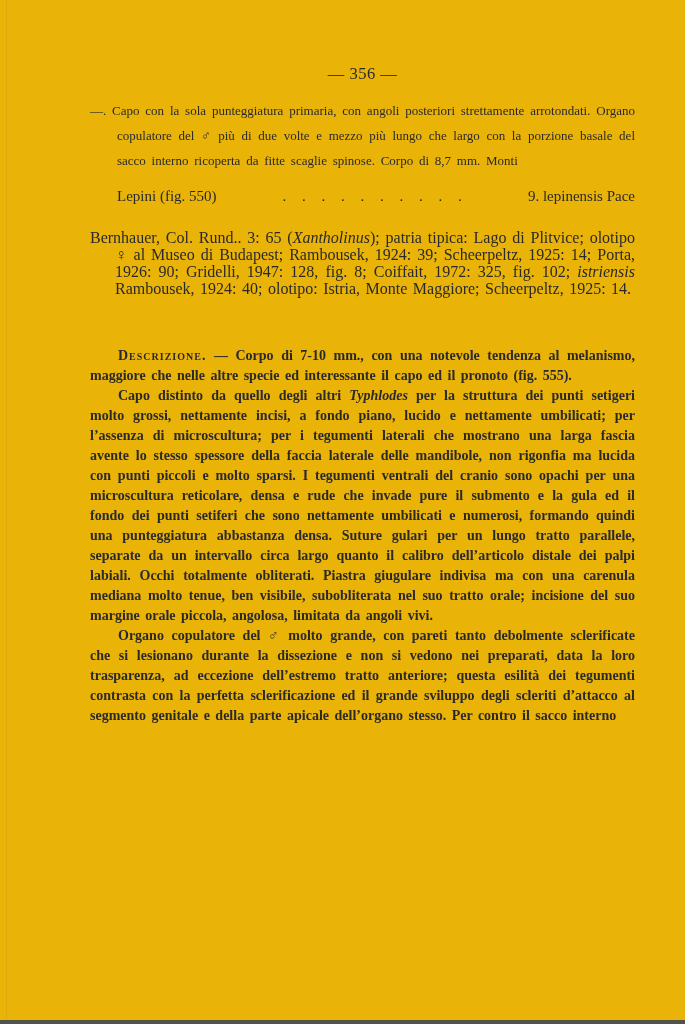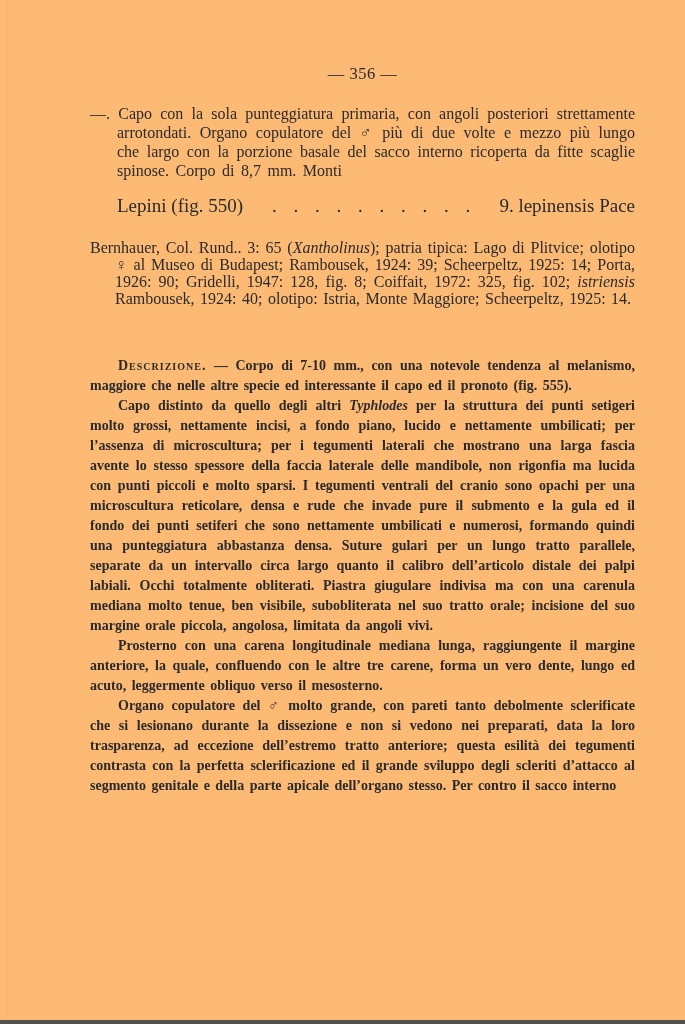--- a/index.html
+++ b/index.html
@@ -3,21 +3,21 @@
 <meta charset="utf-8">
 <style>
   html, body {
     margin: 0;
     padding: 0;
   }
   .page {
     position: relative;
     width: 685px;
     height: 1024px;
-    background: #fdba74;
+    background: #eab308;
     font-family: "Liberation Serif", "DejaVu Serif", serif;
     color: #2a2a2c;
     overflow: hidden;
     box-sizing: border-box;
   }
   .scan-edge-bottom {
     position: absolute;
     left: 0;
     right: 0;
     bottom: 0;
@@ -39,33 +39,33 @@
     width: 545px;
   }
   .page-number {
     margin-top: 64px;
     text-align: center;
     font-size: 16.5px;
     letter-spacing: 0.5px;
   }
   
   .couplet {
-    margin-top: 20px;
-    font-size: 16px;
-    line-height: 19px;
+    margin-top: 14px;
+    font-size: 13px;
+    line-height: 25px;
     text-align: justify;
     padding-left: 27px;
     text-indent: -27px;
     word-spacing: 2.5px;
   }
   .couplet-result {
     display: flex;
     align-items: center;
     padding-left: 27px;
-    font-size: 19px;
+    font-size: 15px;
     line-height: 20.5px;
     margin-top: 0px;
   }
   .leader {
     flex: 1 1 auto;
     overflow: hidden;
     white-space: nowrap;
     text-align: center;
     word-spacing: 12px;
     padding: 0 8px;
@@ -126,20 +126,19 @@
         <span class="result-right"><span>9.</span> <b>lepinensis</b> <span>Pace</span></span>
       </div>
     </div>
 
 
     <p class="reference"><span>Bernhauer, Col. Rund.. 3: 65 (</span><i>Xantholinus</i><span>); patria tipica: Lago di Plitvice; olotipo ♀ al Museo di Budapest; Rambousek, 1924: 39; Scheerpeltz, 1925: 14; Porta, 1926: 90; Gridelli, 1947: 128, fig. 8; Coiffait, 1972: 325, fig. 102; </span><i>istriensis</i><span> Rambousek, 1924: 40; olotipo: Istria, Monte Maggiore; Scheerpeltz, 1925: 14.</span></p>
 
     <div class="body-text">
       <p class="body-par"><span class="sc">Descrizione.</span><span> — Corpo di 7-10 mm., con una notevole tendenza al melanismo, maggiore che nelle altre specie ed interessante il capo ed il pronoto (fig. 555).</span></p>
       <p class="body-par"><span>Capo distinto da quello degli altri </span><i>Typhlodes</i><span> per la struttura dei punti setigeri molto grossi, nettamente incisi, a fondo piano, lucido e nettamente umbilicati; per l’assenza di microscultura; per i tegumenti laterali che mostrano una larga fascia avente lo stesso spessore della faccia laterale delle mandibole, non rigonfia ma lucida con punti piccoli e molto sparsi. I tegumenti ventrali del cranio sono opachi per una microscultura reticolare, densa e rude che invade pure il submento e la gula ed il fondo dei punti setiferi che sono nettamente umbilicati e numerosi, formando quindi una punteggiatura abbastanza densa. Suture gulari per un lungo tratto parallele, separate da un intervallo circa largo quanto il calibro dell’articolo distale dei palpi labiali. Occhi totalmente obliterati. Piastra giugulare indivisa ma con una carenula mediana molto tenue, ben visibile, subobliterata nel suo tratto orale; incisione del suo margine orale piccola, angolosa, limitata da angoli vivi.</span></p>
-      <p class="body-par">Prosterno con una carena longitudinale mediana lunga, raggiungente il margine anteriore, la quale, confluendo con le altre tre carene, forma un vero dente, lungo ed acuto, leggermente obliquo verso il mesosterno.</p>
       <p class="body-par">Organo copulatore del ♂ molto grande, con pareti tanto debolmente sclerificate che si lesionano durante la dissezione e non si vedono nei preparati, data la loro trasparenza, ad eccezione dell’estremo tratto anteriore; questa esilità dei tegumenti contrasta con la perfetta sclerificazione ed il grande sviluppo degli scleriti d’attacco al segmento genitale e della parte apicale dell’organo stesso. Per contro il sacco interno</p>
     </div>
 
   </div>
 
   <div class="scan-edge-bottom"></div>
 </div>
 
 </body></html>

